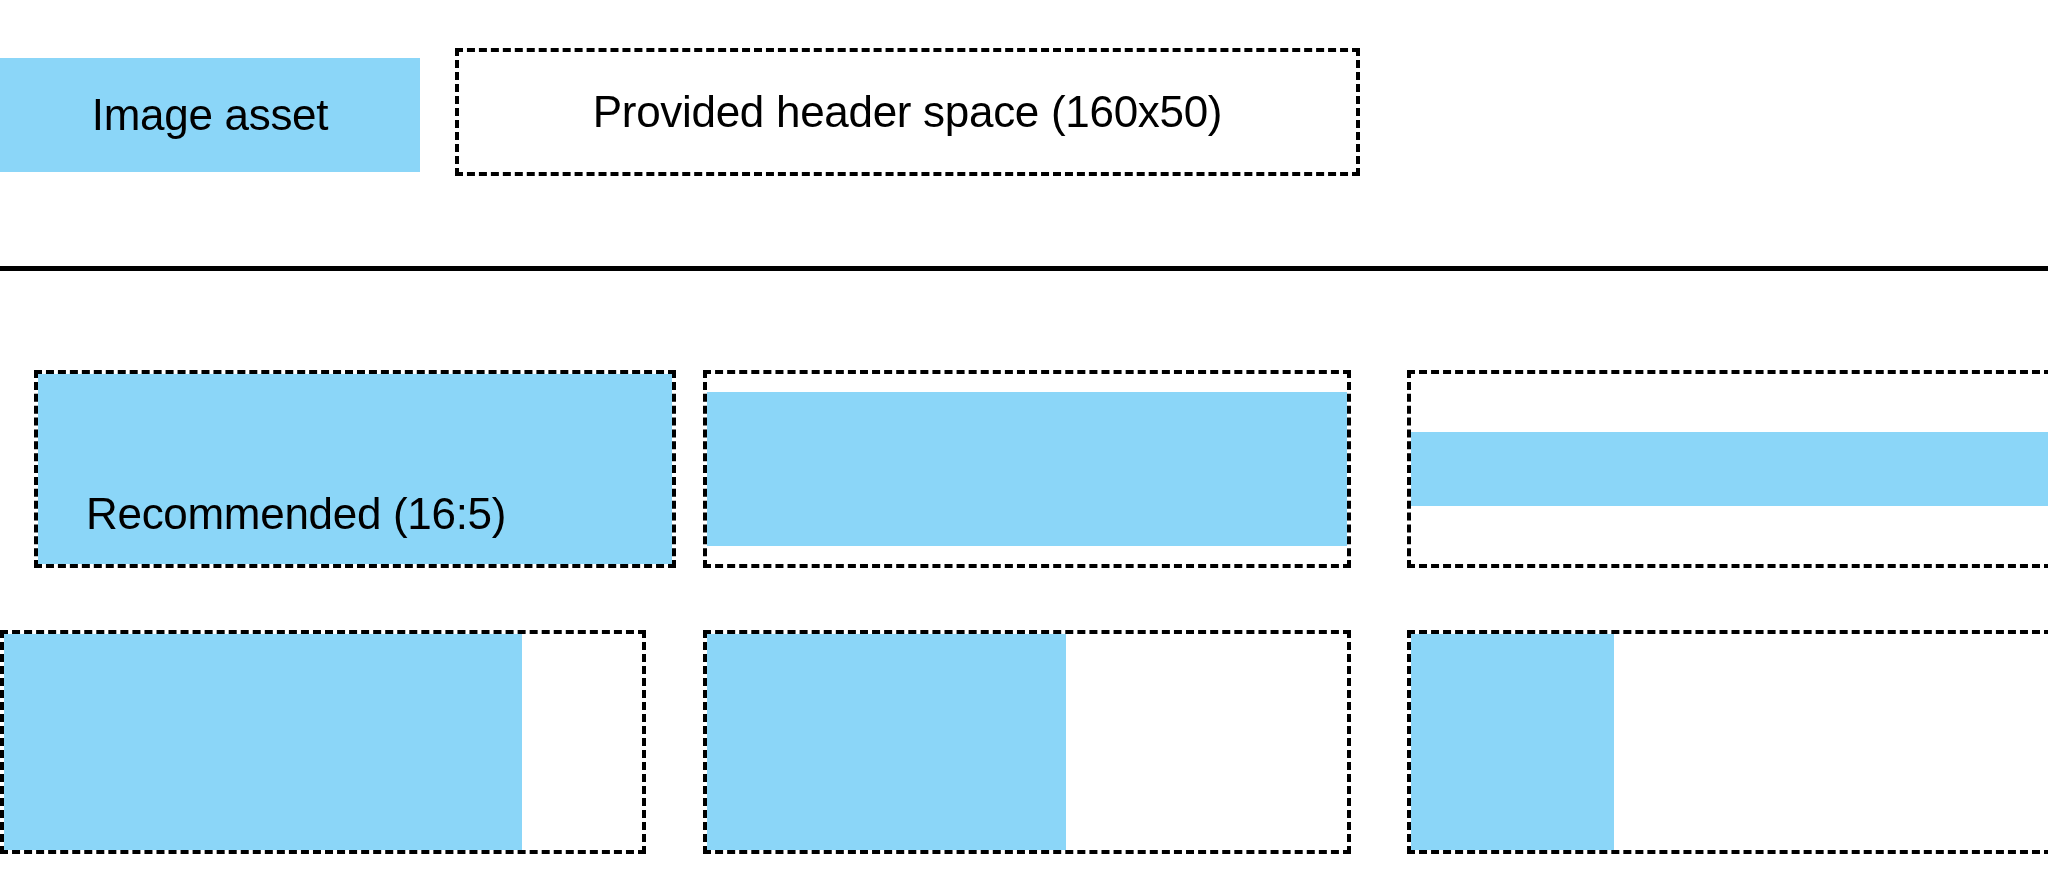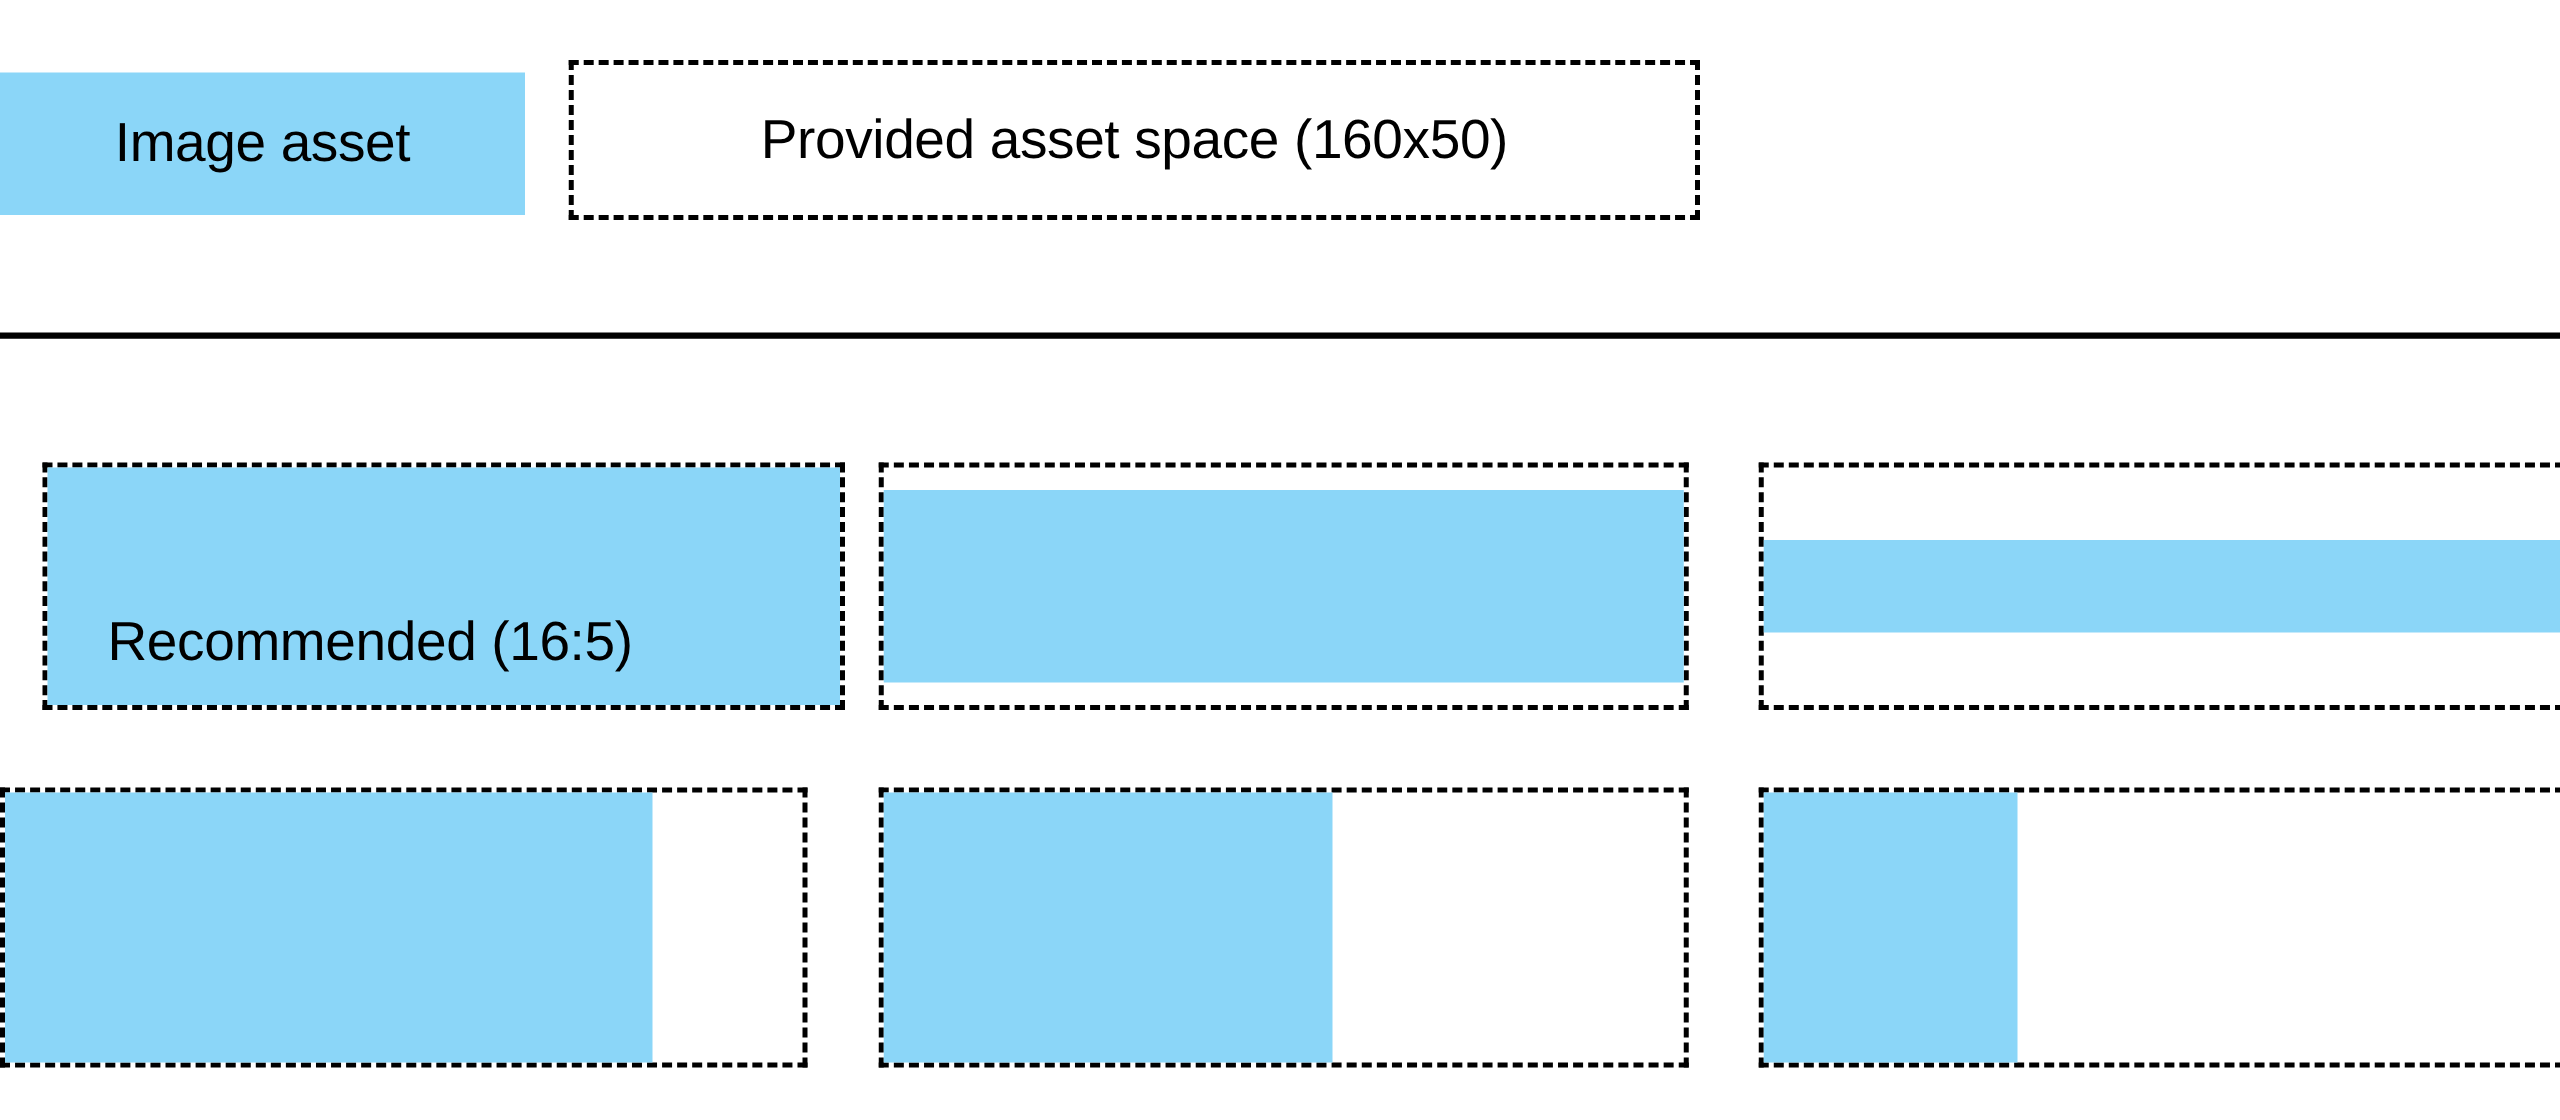--- a/index.html
+++ b/index.html
@@ -125,21 +125,21 @@
 </head>
 <body>
 
 <div class="stage">
 
   <div class="legend-swatch">
     <span class="legend-swatch-label">Image asset</span>
   </div>
 
   <div class="legend-space">
-    <span class="legend-space-label">Provided asset space (160x50)</span>
+    <span class="legend-space-label">Provided header space (160x50)</span>
   </div>
 
   <div class="divider"></div>
 
   <div class="sample" id="r1c1">
     <div class="fill"></div>
     <span class="sample-label">Recommended (16:5)</span>
   </div>
 
   <div class="sample" id="r1c2">

